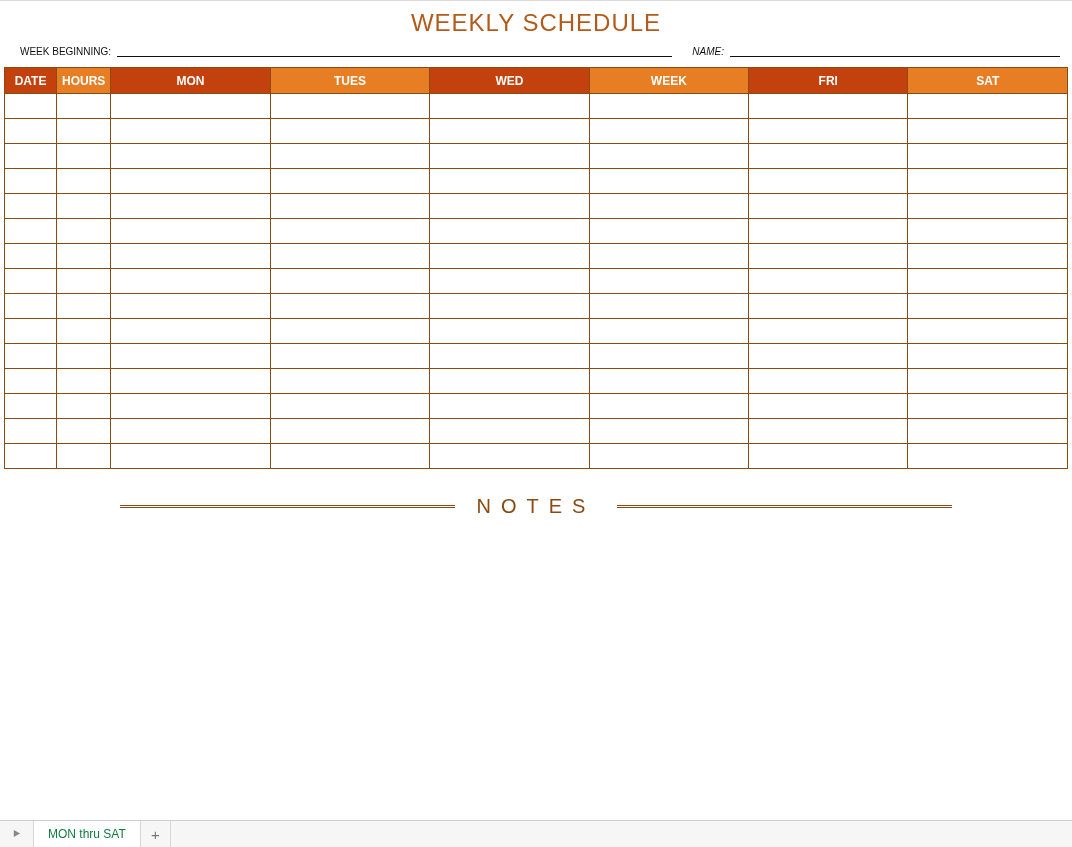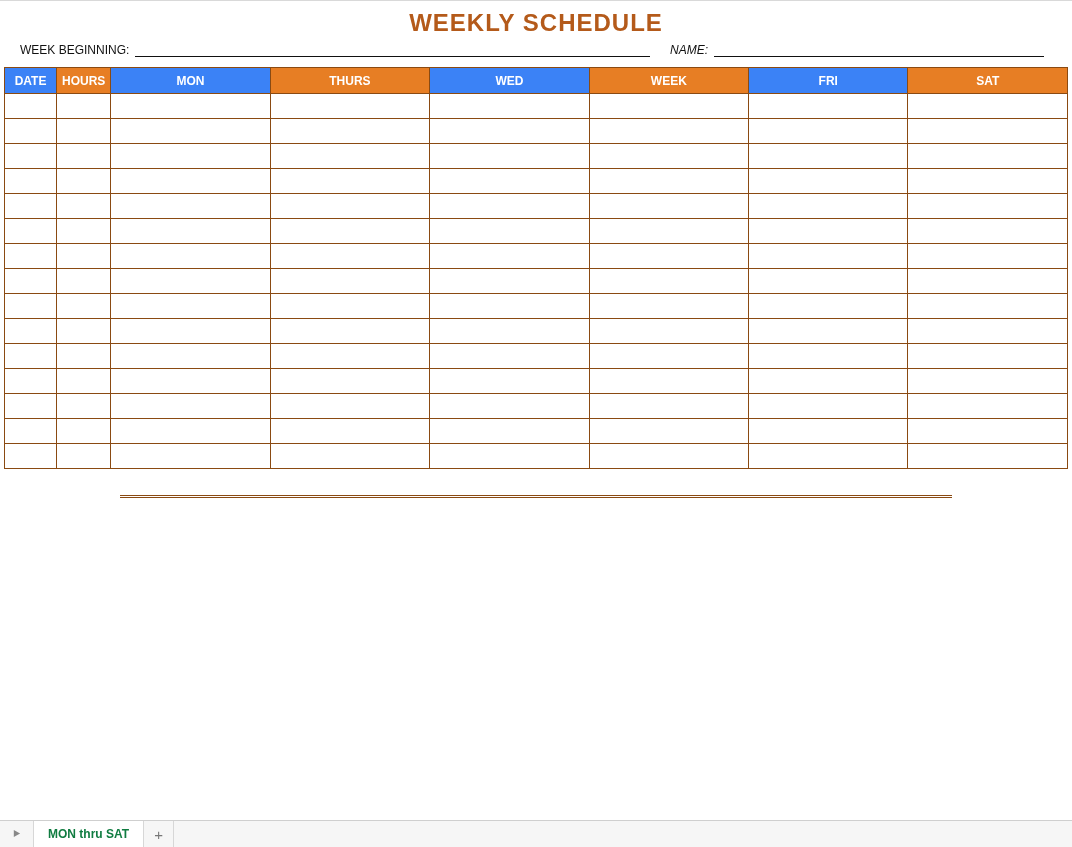--- a/index.html
+++ b/index.html
@@ -11,31 +11,31 @@
     position: relative;
     overflow: hidden;
   }
   .topline {
     height: 1px;
     background: #d9d9d9;
     width: 100%;
   }
   .title {
     text-align: center;
-    font-weight: 700;
+    font-weight: 400;
     font-size: 24px;
     letter-spacing: 1px;
     color: #b45a1a;
     margin: 8px 0 6px;
   }
   .meta-row {
     display: flex;
     align-items: flex-end;
-    padding: 0 28px 6px 20px;
-    font-size: 12px;
+    padding: 0 12px 6px 20px;
+    font-size: 10px;
     color: #111;
   }
   .meta-label { white-space: nowrap; padding-right: 6px; }
   .meta-line  { border-bottom: 1px solid #111; height: 14px; }
   .line-week  { flex: 1 1 auto; margin-right: 16px; }
   .meta-label.name { padding-left: 4px; font-style: italic; }
   .line-name  { width: 330px; }
 
   table.schedule {
     border-collapse: collapse;
@@ -49,21 +49,21 @@
     font-size: 12px;
   }
   table.schedule th {
     color: #fff; font-weight: 700;
     height: 26px;
     text-align: center;
   }
   col.c-date  { width: 52px; }
   col.c-hours { width: 54px; }
   col.c-day   { width: 159px; }
-  .h-brown  { background: #3b82f6; margin-top: 38px; }
+  .h-brown  { background: #c2410c; margin-top: 38px; }
   .h-orange { background: #e77e24; margin-top: 36px; }
 
   .notes-wrap {
     display: flex;
     align-items: center;
     margin: 26px 120px 0 120px;
   }
   .notes-line {
     flex: 1;
     border-top: 1px solid #8a4a12;
@@ -100,21 +100,21 @@
     cursor: pointer;
   }
   .tab-btn svg { width: 9px; height: 9px; fill: #888; }
   .sheet-tab {
     padding: 0 14px;
     display: flex;
     align-items: center;
     background: #fff;
     border-right: 1px solid #d7d7d7;
     color: #107c41;
-    font-weight: 700;
+    font-weight: 400;
     cursor: pointer;
   }
   .add-tab {
     width: 30px;
     display: flex;
     align-items: center;
     justify-content: center;
     border-right: 1px solid #d7d7d7;
     color: #777;
     background: #f6f6f6;
@@ -146,21 +146,21 @@
       <col class="c-day">
     <col class="c-day">
       <col class="c-day">
       <col class="c-day">
   </colgroup>
   <thead>
     <tr>
       <th class="h-brown">DATE</th>
       <th class="h-orange">HOURS</th>
       <th class="h-brown">MON</th>
-      <th class="h-orange">THURS</th>
+      <th class="h-orange">TUES</th>
       <th class="h-brown">WED</th>
       <th class="h-orange">WEEK</th>
       <th class="h-brown">FRI</th>
       <th class="h-orange">SAT</th>
     </tr>
   </thead>
   <tbody id="schedule-body">
       <tr>
         <td></td>
         <td></td>
@@ -309,20 +309,21 @@
         <td></td>
         <td></td>
         <td></td>
         <td></td>
       </tr>
     </tbody>
 </table>
 
 <div class="notes-wrap">
   <div class="notes-line"></div>
+  <div class="notes-title">NOTES</div>
   <div class="notes-line"></div>
 </div>
 
 <div class="tabbar">
   <div class="tab-btn">
     <span>
       <svg viewBox="0 0 10 10">
           <polygon points="2,1 9,5 2,9"></polygon>
         </svg>
     </span>

